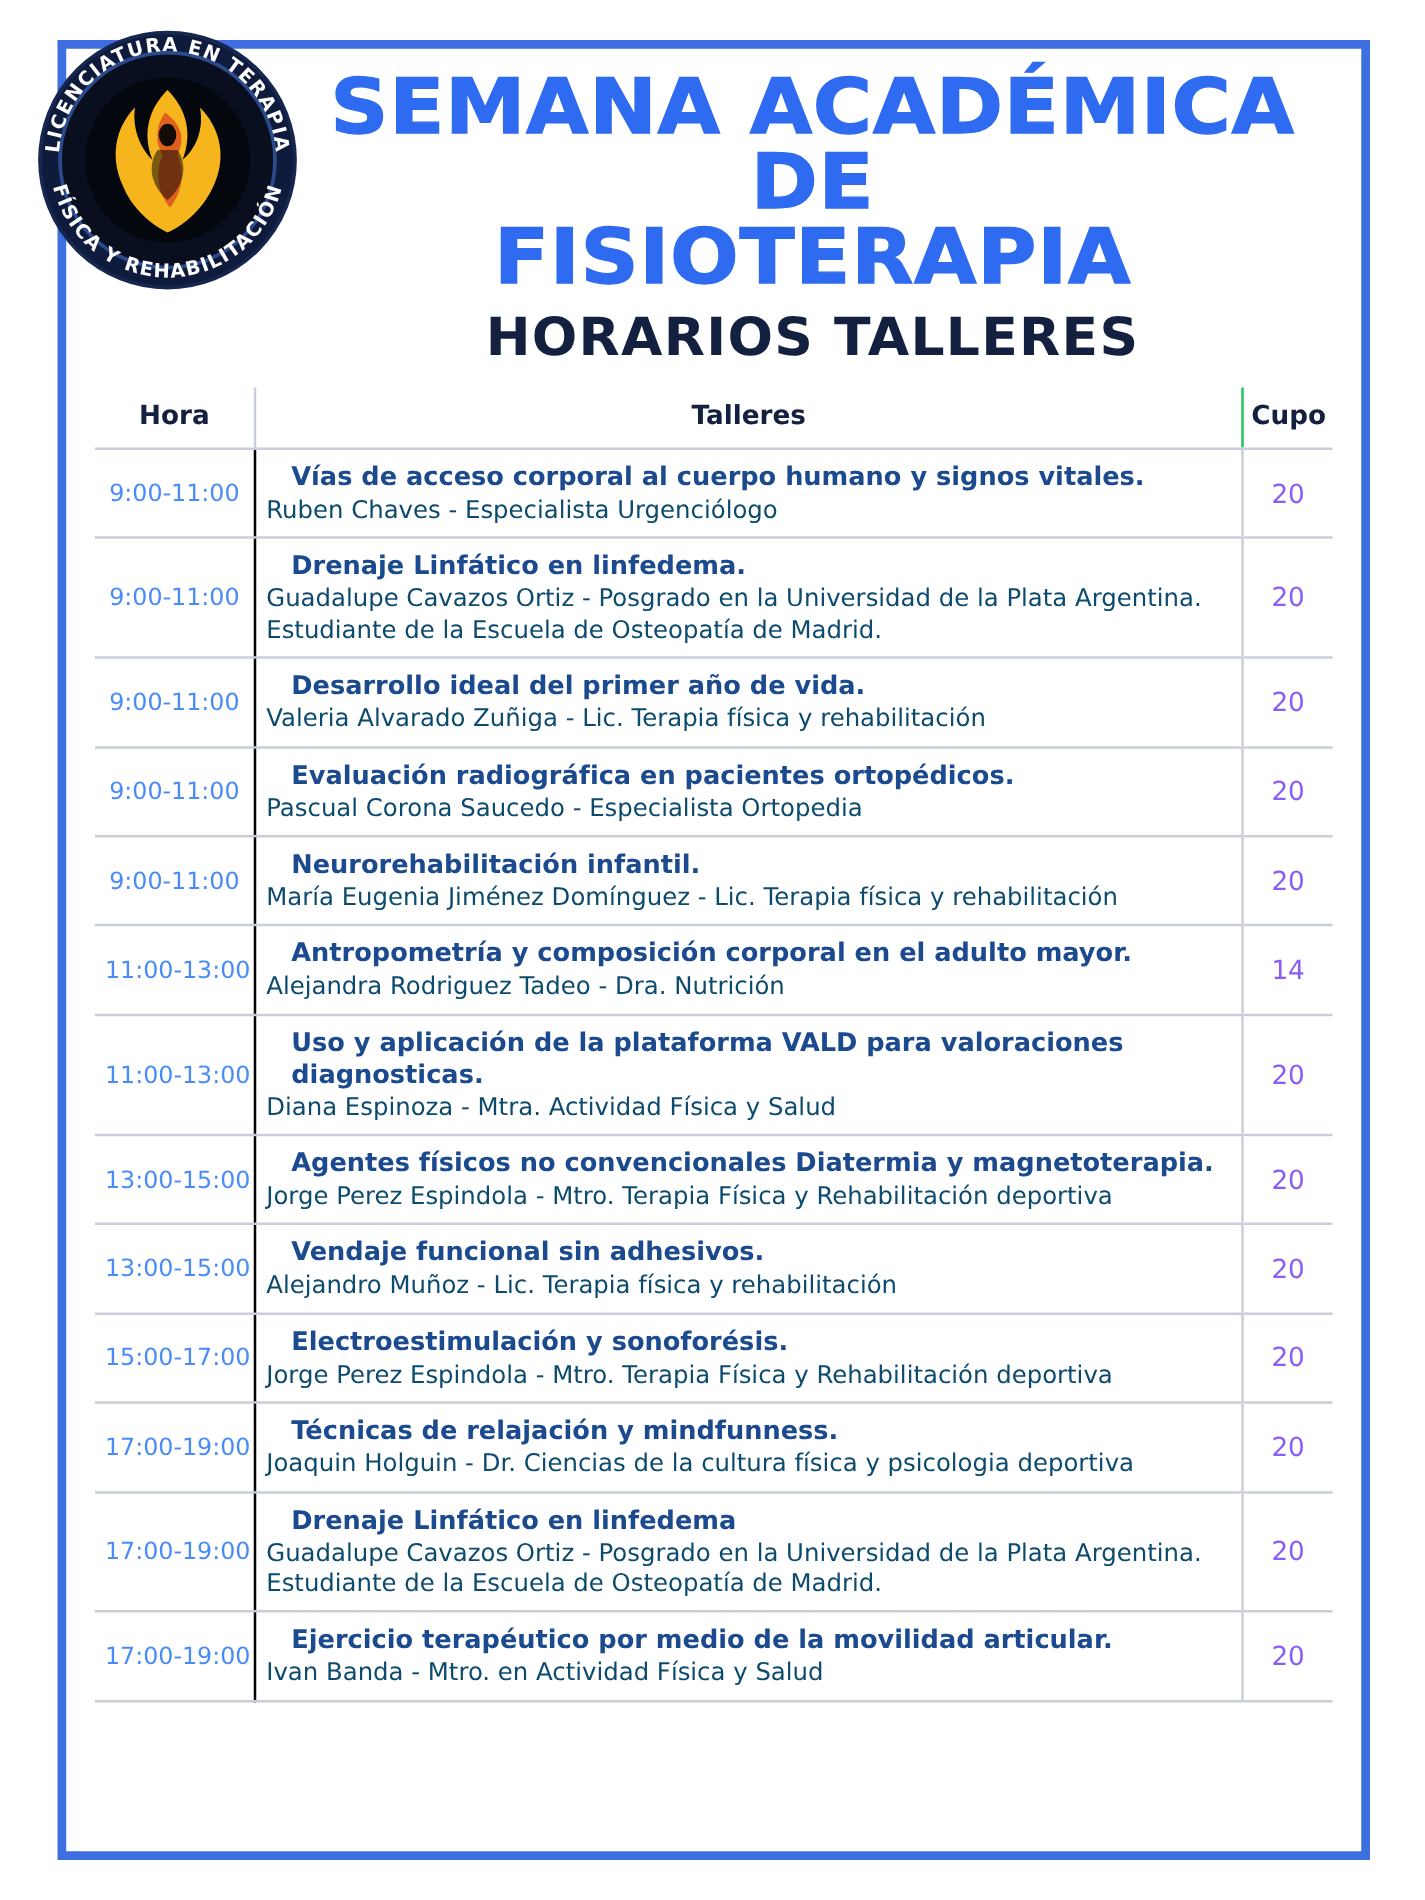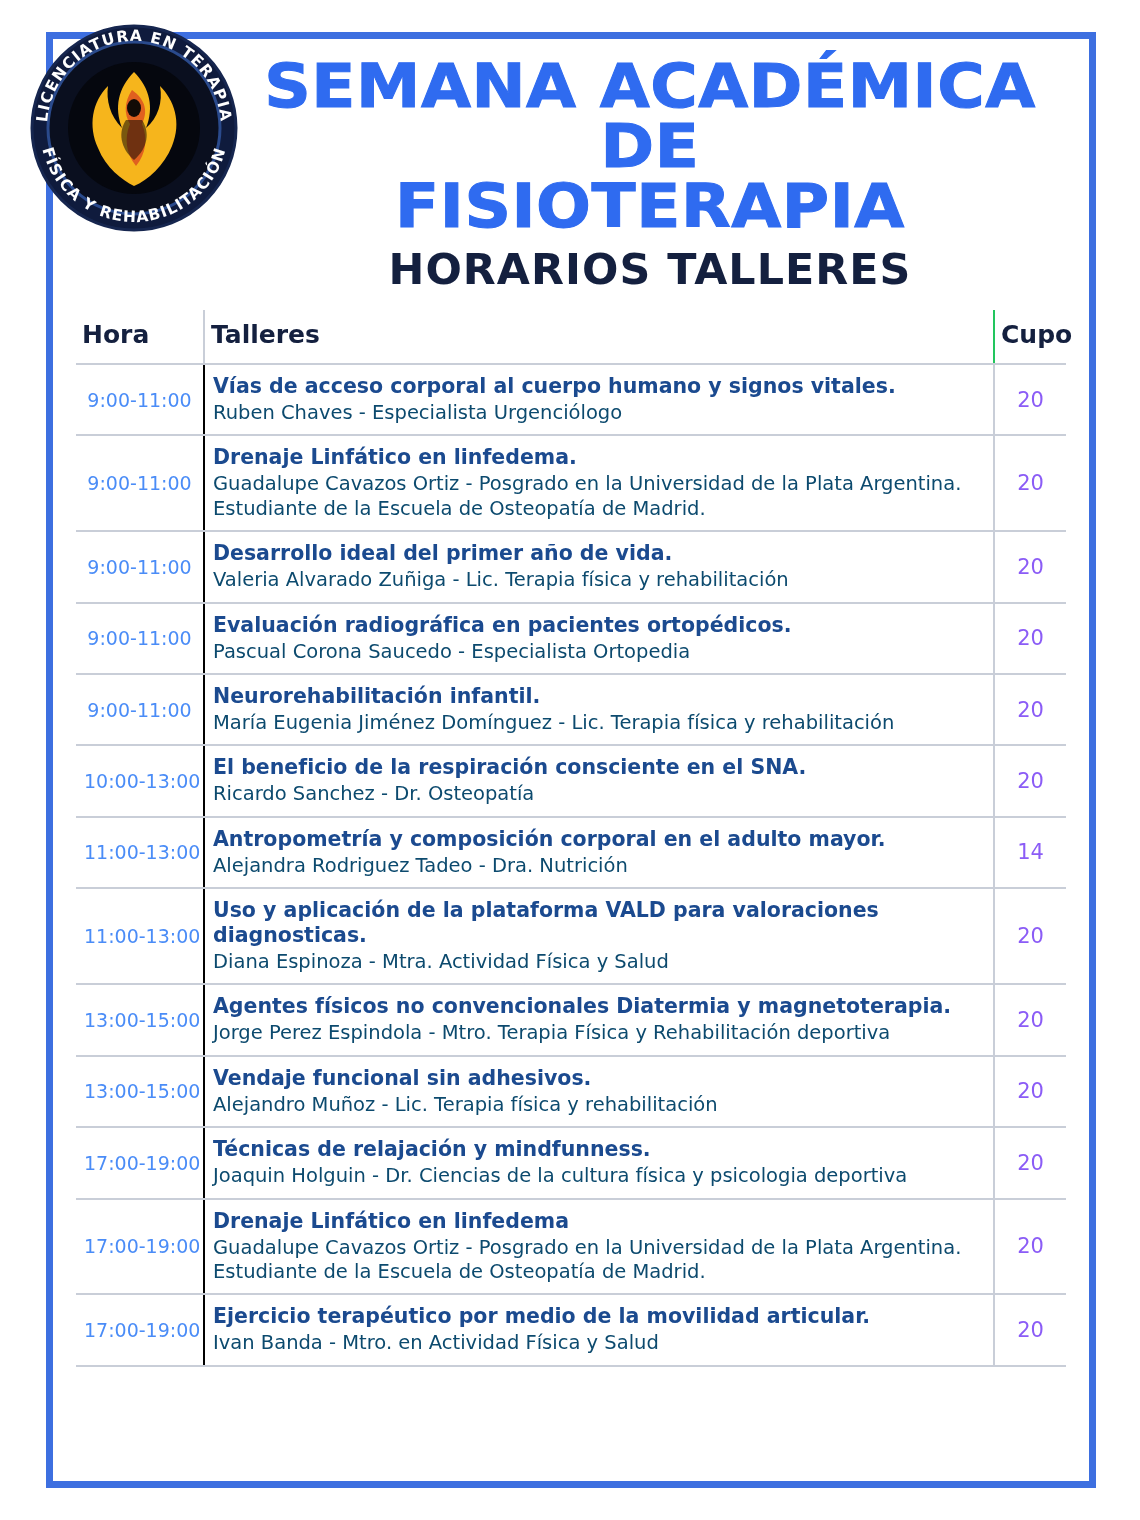--- a/index.html
+++ b/index.html
@@ -78,26 +78,26 @@
   table.schedule {
     width: 990px;
     border-collapse: collapse;
     table-layout: fixed;
   }
   table.schedule col.c-hora { width: 128px; }
   table.schedule col.c-taller { width: 790px; }
   table.schedule col.c-cupo { width: 72px; }
 
   table.schedule thead th {
-    font-size: 25px;
+    font-size: 21px;
     font-weight: bold;
     color: #14203f;
     padding: 10px 6px 14px 6px;
     border-bottom: 2px solid #c9ced8;
-    text-align: left;
+    text-align: center;
     vertical-align: middle;
   }
   table.schedule thead th.th-hora {
     border-right: 2px solid #c9ced8;
   }
   table.schedule thead th.th-cupo {
     border-left: 2px solid #22c55e;
   }
 
   table.schedule tbody td {
@@ -121,20 +121,21 @@
     text-align: center;
     color: #8b5cf6;
     font-size: 21px;
     font-weight: normal;
   }
   .taller-title {
     color: #1b4a8f;
     font-weight: bold;
     font-size: 20.5px;
     line-height: 1.22;
+    margin-left: 20px;
   }
   .taller-presenter {
     color: #0c4a6e;
     font-size: 19.5px;
     line-height: 1.25;
     margin-top: 2px;
   }
 
   
   .logo svg { display: block; }
@@ -224,28 +225,20 @@
       </tr>
       <tr>
         <td class="cell-hora">9:00-11:00</td>
         <td class="cell-taller">
           <div class="taller-title">Neurorehabilitación infantil.</div>
           <div class="taller-presenter">María Eugenia Jiménez Domínguez - Lic. Terapia física y rehabilitación</div>
         </td>
         <td class="cell-cupo">20</td>
       </tr>
       <tr>
-        <td class="cell-hora">10:00-13:00</td>
-        <td class="cell-taller">
-          <div class="taller-title">El beneficio de la respiración consciente en el SNA.</div>
-          <div class="taller-presenter">Ricardo Sanchez - Dr. Osteopatía</div>
-        </td>
-        <td class="cell-cupo">20</td>
-      </tr>
-      <tr>
         <td class="cell-hora">11:00-13:00</td>
         <td class="cell-taller">
           <div class="taller-title">Antropometría y composición corporal en el adulto mayor.</div>
           <div class="taller-presenter">Alejandra Rodriguez Tadeo - Dra. Nutrición</div>
         </td>
         <td class="cell-cupo">14</td>
       </tr>
       <tr>
         <td class="cell-hora">11:00-13:00</td>
         <td class="cell-taller">
@@ -260,20 +253,28 @@
           <div class="taller-title">Agentes físicos no convencionales Diatermia y magnetoterapia.</div>
           <div class="taller-presenter">Jorge Perez Espindola - Mtro. Terapia Física y Rehabilitación deportiva</div>
         </td>
         <td class="cell-cupo">20</td>
       </tr>
       <tr>
         <td class="cell-hora">13:00-15:00</td>
         <td class="cell-taller">
           <div class="taller-title">Vendaje funcional sin adhesivos.</div>
           <div class="taller-presenter">Alejandro Muñoz - Lic. Terapia física y rehabilitación</div>
+        </td>
+        <td class="cell-cupo">20</td>
+      </tr>
+      <tr>
+        <td class="cell-hora">15:00-17:00</td>
+        <td class="cell-taller">
+          <div class="taller-title">Electroestimulación y sonoforésis.</div>
+          <div class="taller-presenter">Jorge Perez Espindola - Mtro. Terapia Física y Rehabilitación deportiva</div>
         </td>
         <td class="cell-cupo">20</td>
       </tr>
       <tr>
         <td class="cell-hora">17:00-19:00</td>
         <td class="cell-taller">
           <div class="taller-title">Técnicas de relajación y mindfunness.</div>
           <div class="taller-presenter">Joaquin Holguin - Dr. Ciencias de la cultura física y psicologia deportiva</div>
         </td>
         <td class="cell-cupo">20</td>

